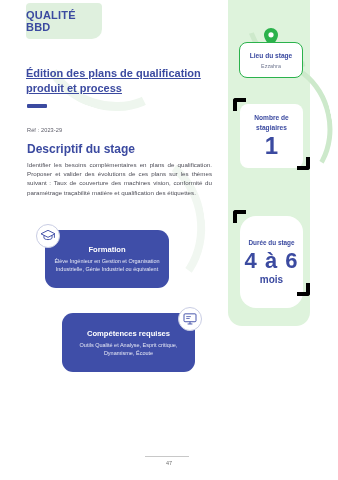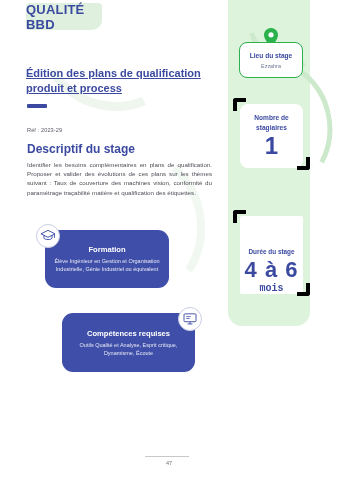--- a/index.html
+++ b/index.html
@@ -32,26 +32,26 @@
     border: 8px solid #f1f7f1;
     border-radius: 50%;
     border-color: transparent #f1f7f1 transparent transparent;
     transform: rotate(-8deg);
   }
 
   
   .badge-qualite {
     position: absolute;
     left: 26px; top: 3px;
-    width: 76px; height: 27px;
+    width: 76px; height: 36px;
     background: #dff0de;
     border-radius: 4px 4px 10px 4px;
     display: flex; align-items: center; justify-content: center;
     color: #3b4aa0;
-    font-size: 13px;
+    font-size: 11px;
     font-weight: bold;
     letter-spacing: .2px;
   }
 
   
   .title {
     position: absolute;
     left: 26px; top: 66px;
     width: 185px;
     color: #3b4aa0;
@@ -171,36 +171,36 @@
   }
   .br-green { border-color: #2bb24c; }
   .br-blue  { border-color: #3b4aa0; }
   .br-tl { border-left: 4px solid; border-top: 4px solid; border-top-left-radius: 3px; }
   .br-br { border-right: 4px solid; border-bottom: 4px solid; border-bottom-right-radius: 3px; }
 
   
   .card-duree {
     position: absolute;
     left: 240px; top: 216px;
-    width: 63px; height: 78px;
-    background: #ffffff;
-    border-radius: 2px;
+    width: 63px; height: 92px;
+    background: #ffffff;
+    border-radius: 16px;
     display: flex; flex-direction: column;
-    align-items: center; justify-content: flex-end;
+    align-items: center; justify-content: center;
     z-index: 3;
   }
   .card-duree .lbl {
     color: #3b4aa0; font-size: 6.4px; font-weight: bold;
   }
   .card-duree .big {
     color: #3b4aa0; font-size: 22px; font-weight: bold;
     line-height: 25px; margin-top: 2px; letter-spacing: 1px;
   }
   .card-duree .unit {
-    color: #3b4aa0; font-size: 10px; font-weight: bold; margin-top: 1px; font-family: Liberation Mono, monospace;
+    color: #3b4aa0; font-size: 10px; font-weight: bold; margin-top: 1px;
   }
 
   
   .pill {
     position: absolute;
     background: #3f4ea8;
     border-radius: 11px;
     color: #ffffff;
     display: flex; flex-direction: column;
     align-items: center; justify-content: center;

